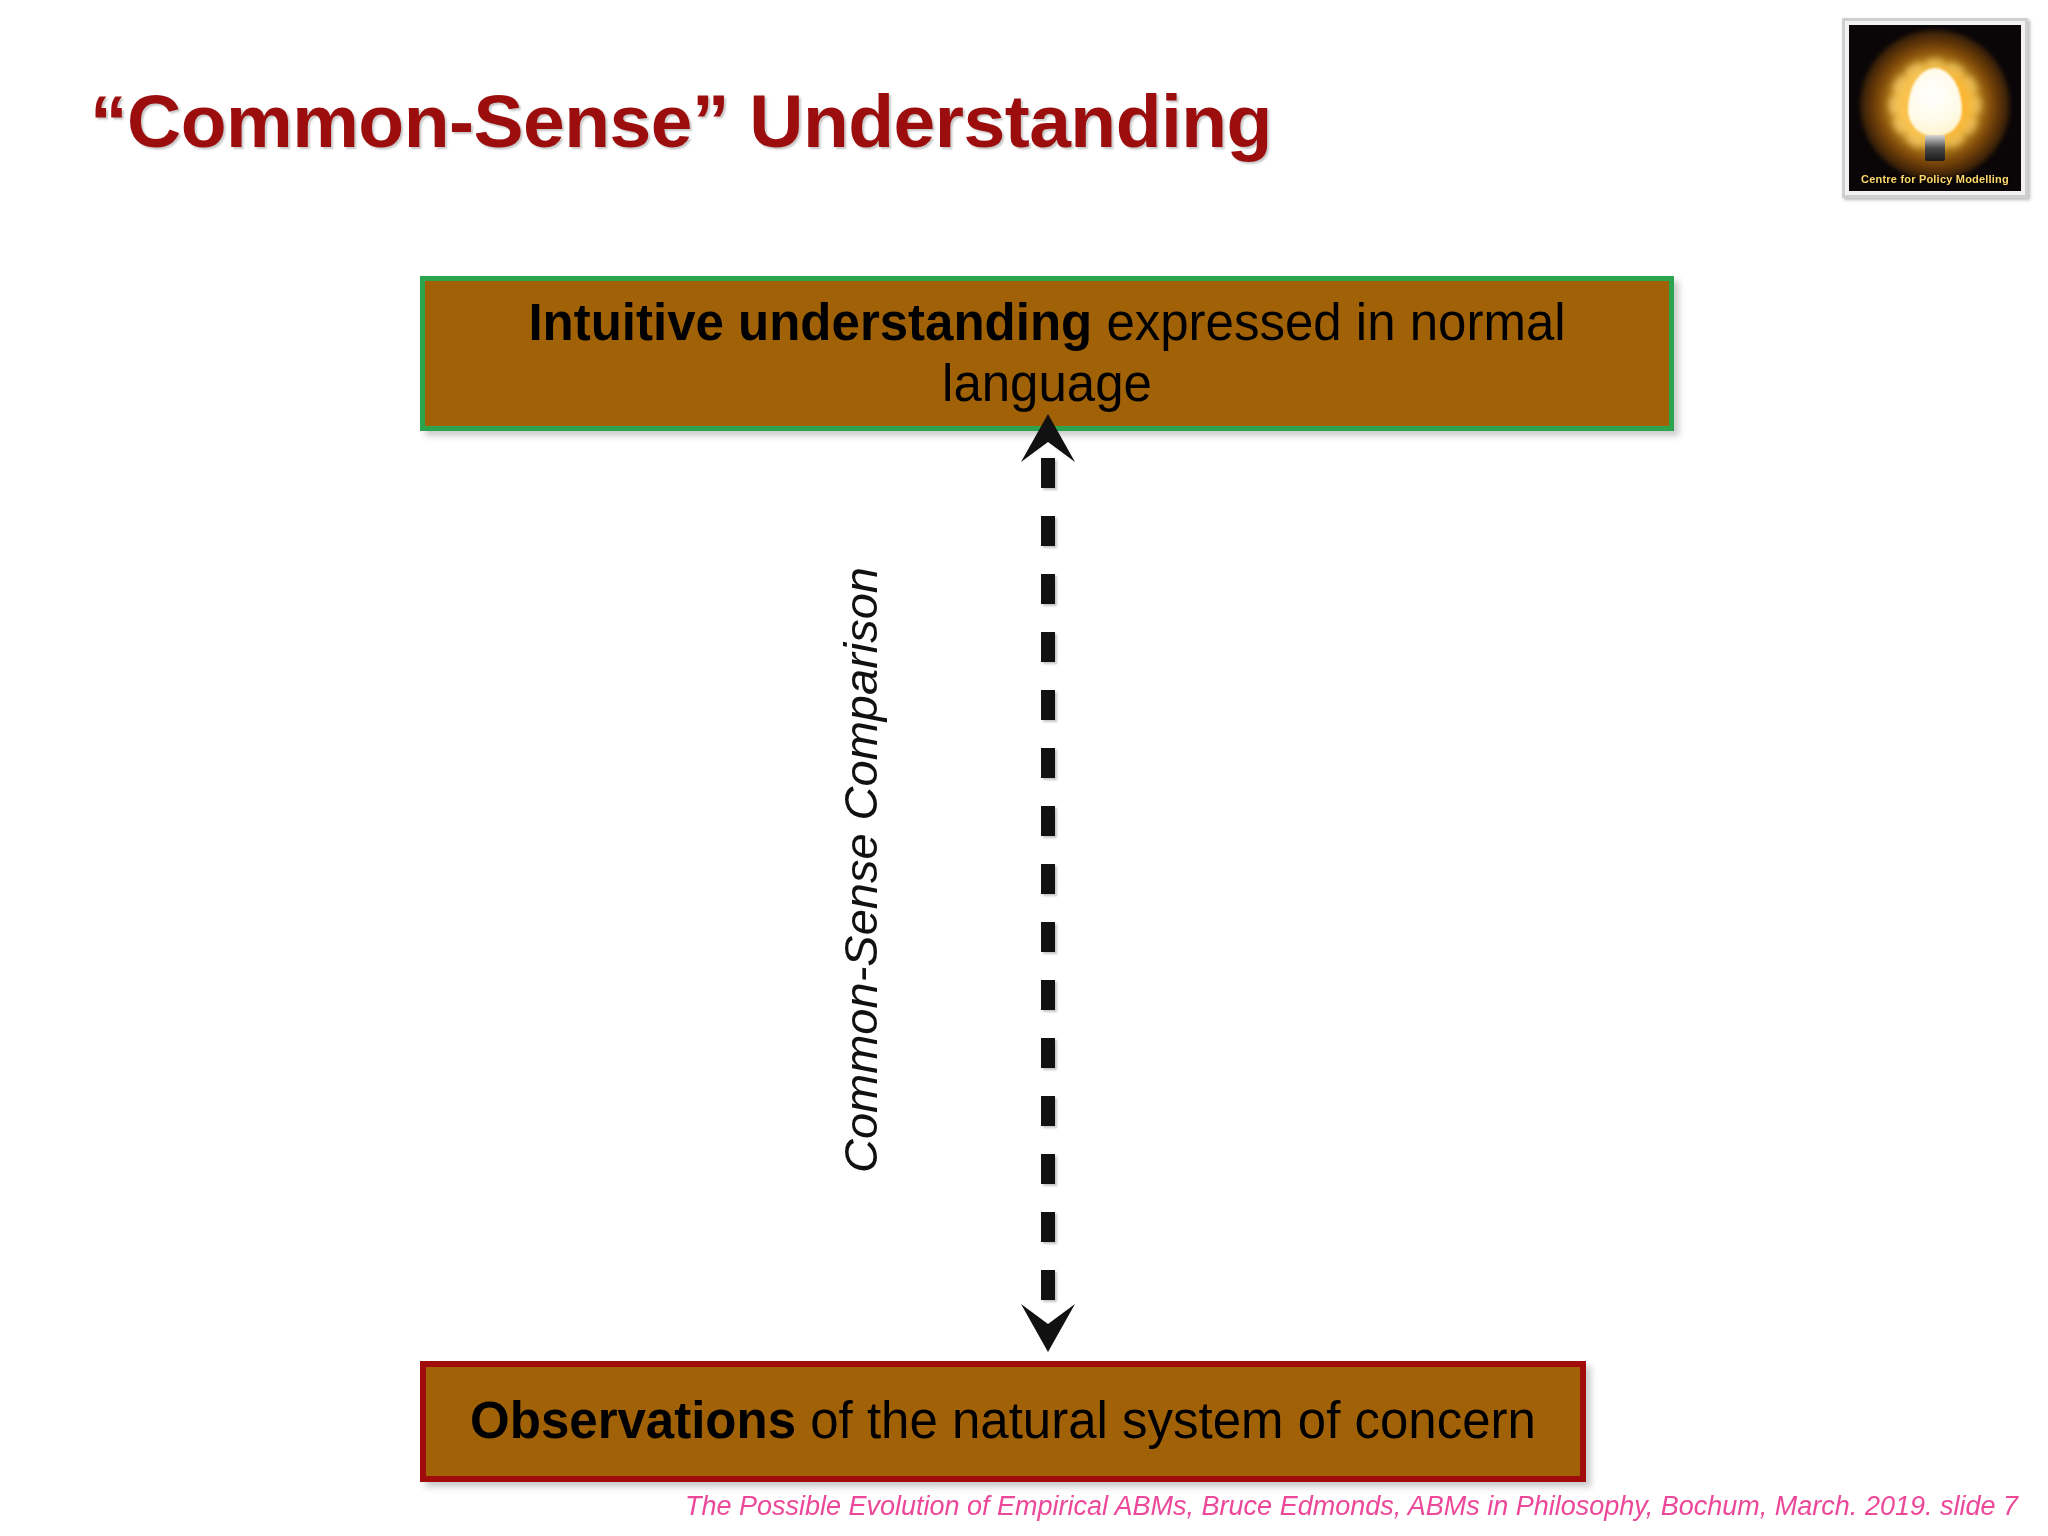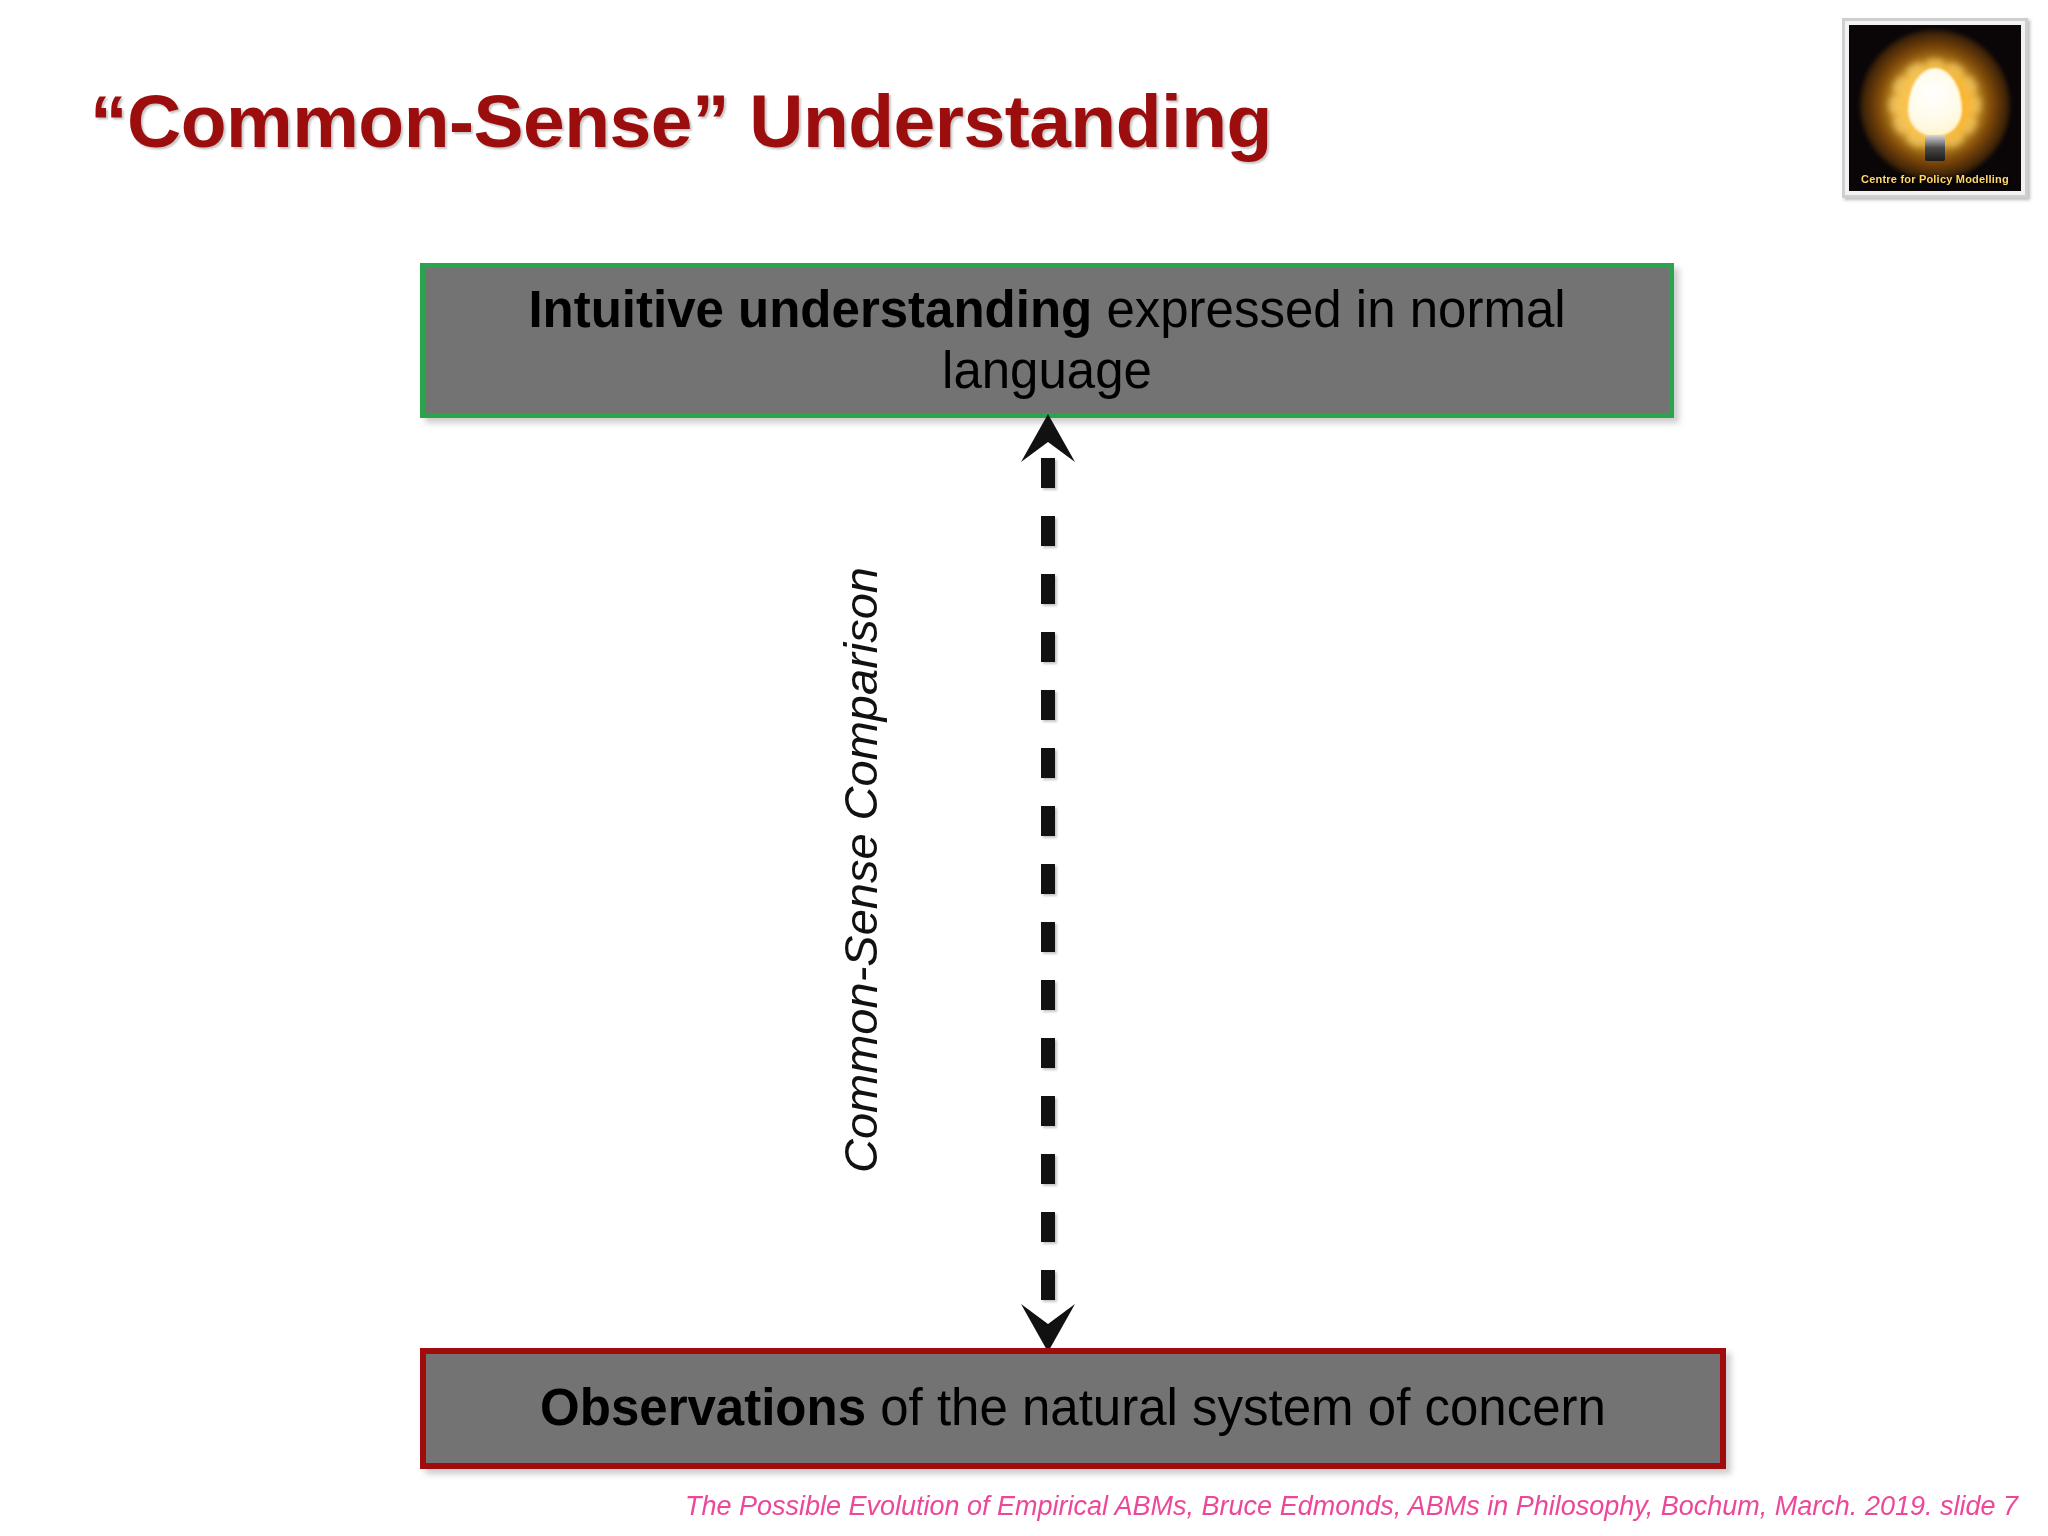--- a/index.html
+++ b/index.html
@@ -113,39 +113,40 @@
     font-weight: bold;
     color: #ffd86b;
     letter-spacing: 0.2px;
     white-space: nowrap;
     text-shadow: 0 0 3px rgba(0,0,0,0.9);
   }
 
   
   .concept-box {
     position: absolute;
-    background: #737373;
+    background: #a16207;
     box-sizing: border-box;
     display: flex;
     align-items: center;
     justify-content: center;
     text-align: center;
     box-shadow: 5px 5px 6px rgba(145,145,145,0.45);
+    margin-top: 13px;
   }
   #box-intuitive {
     left: 420px;
     top: 263px;
     width: 1254px;
     height: 155px;
     border: 5px solid #2CA44E;
   }
   #box-observations {
     left: 420px;
     top: 1348px;
-    width: 1306px;
+    width: 1166px;
     height: 121px;
     border: 6px solid #A00C0C;
   }
   .box-text {
     font-size: 51px;
     color: #000000;
     line-height: 1.18;
     font-weight: normal;
     padding: 0 14px;
   }

